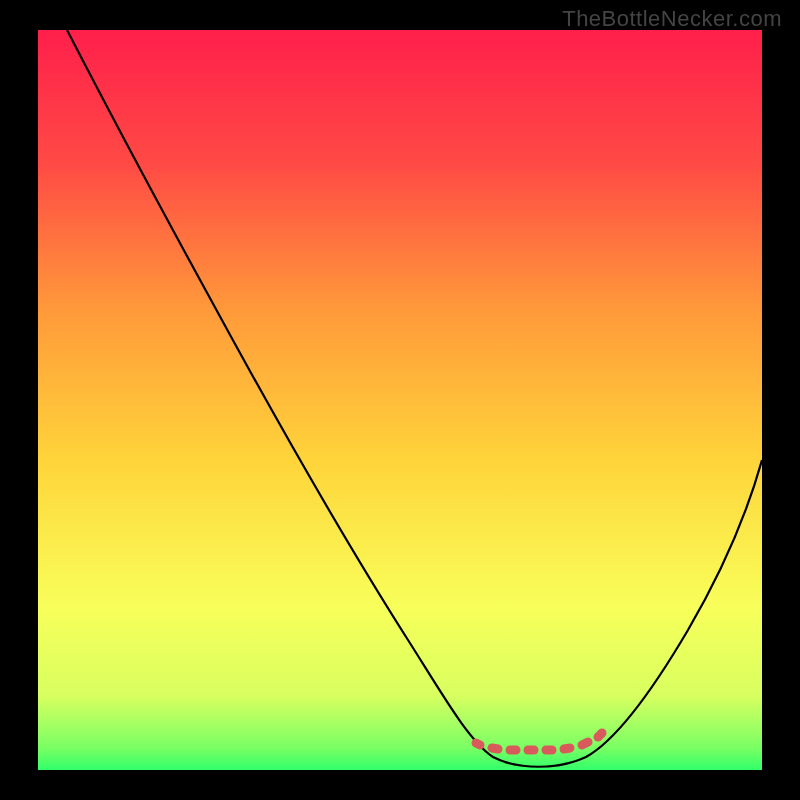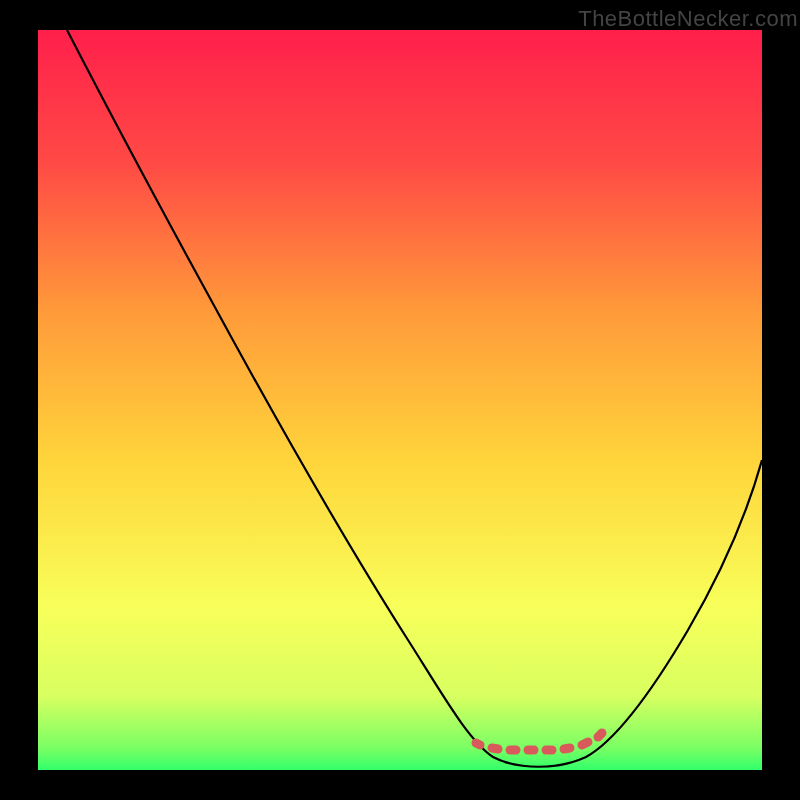--- a/index.html
+++ b/index.html
@@ -6,21 +6,21 @@
   body {
     width: 800px;
     height: 800px;
     background: #000;
     position: relative;
     font-family: Arial, sans-serif;
   }
   .watermark {
     position: absolute;
     top: 6px;
-    right: 2px;
+    right: 18px;
     color: #444;
     font-size: 22px;
     font-weight: 500;
     z-index: 10;
     letter-spacing: 0.5px;
   }
   .plot-area {
     position: absolute;
     left: 38px;
     top: 30px;

